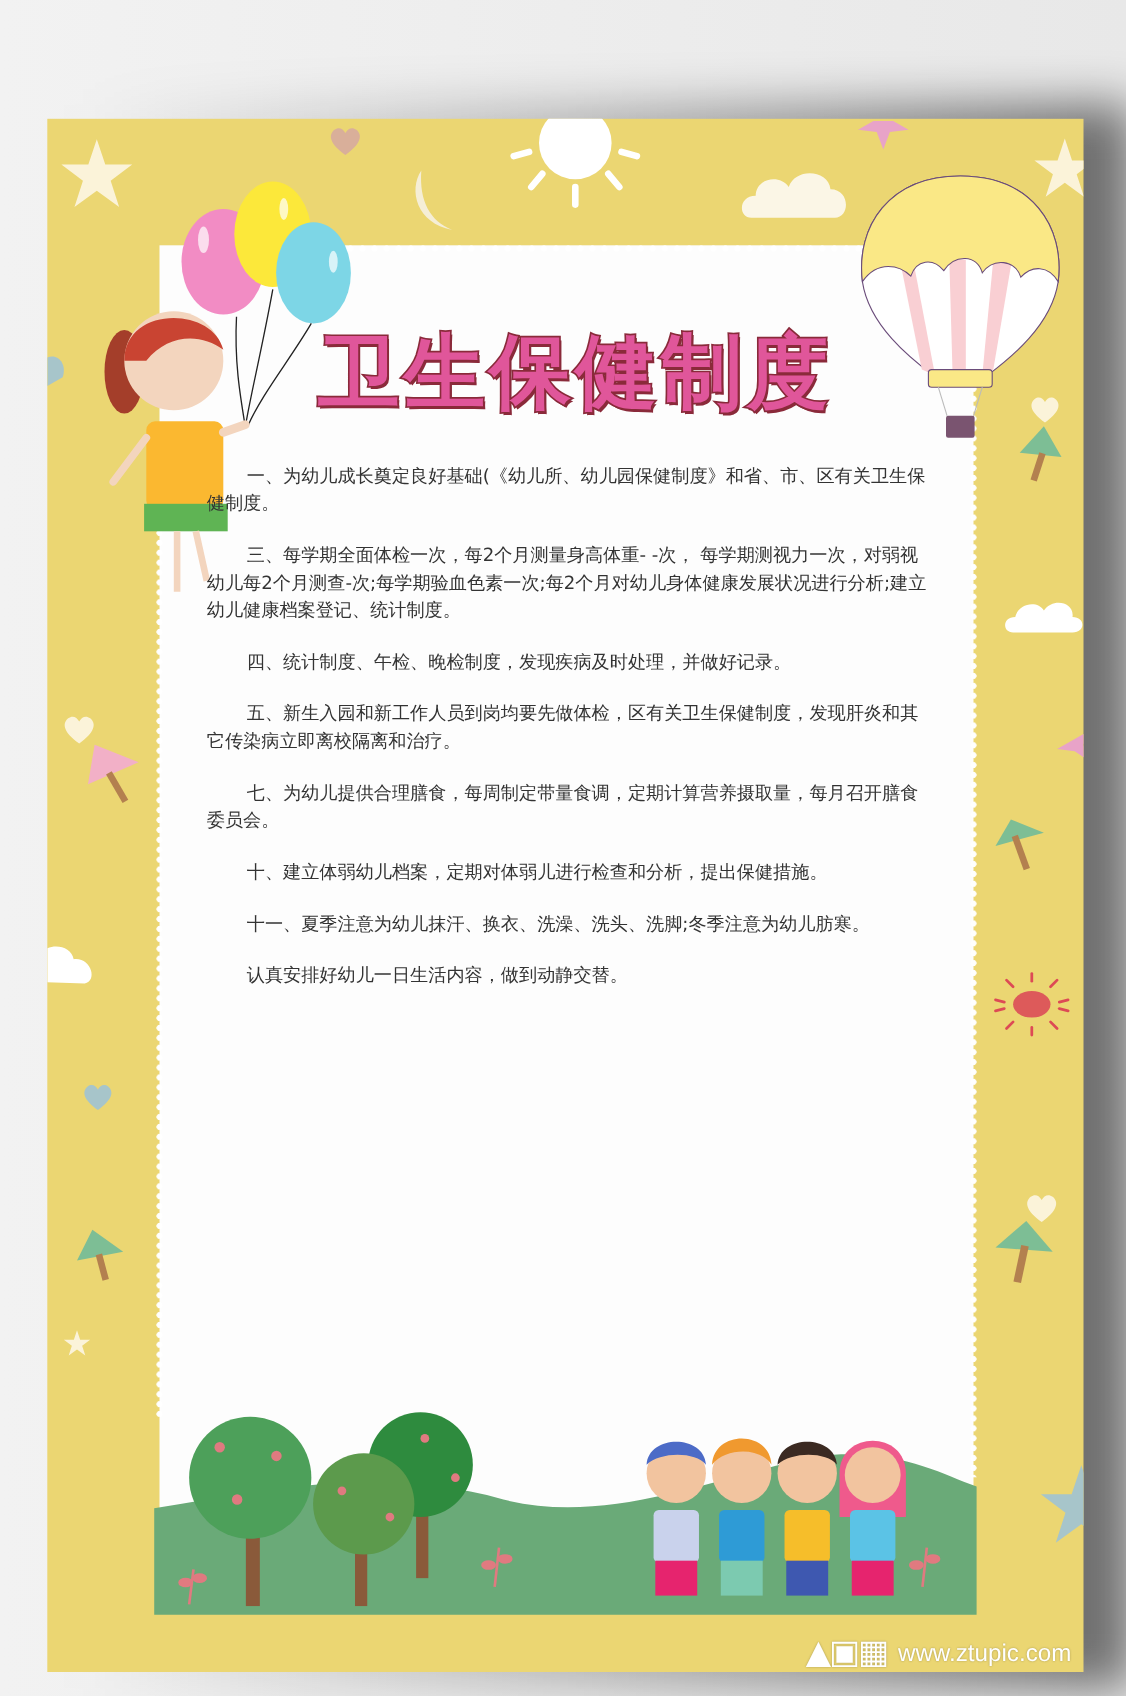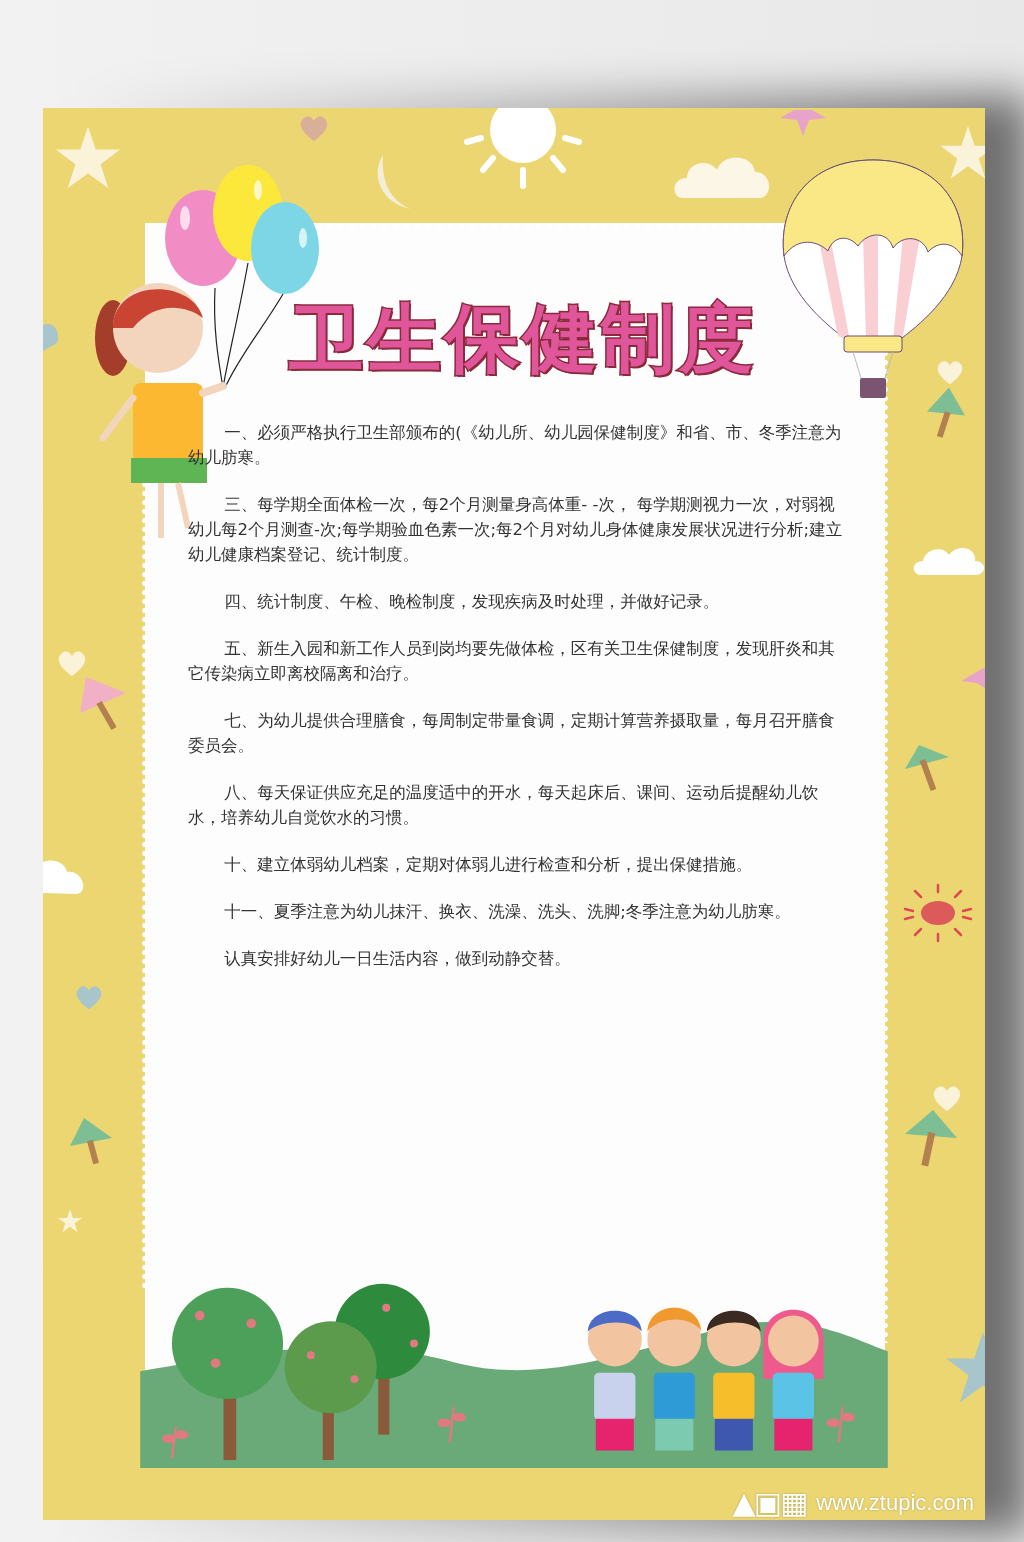--- a/index.html
+++ b/index.html
@@ -209,26 +209,25 @@
     <path d="M95 4 C30 4 0 50 6 100 C20 80 40 85 50 95 C55 80 70 78 80 90 C90 75 110 75 115 92 C125 78 145 80 150 96 C160 85 175 85 184 100 C190 50 160 4 95 4Z" fill="#FAE886" stroke="#6A4C7A" stroke-width="1"></path>
     <rect x="66" y="180" width="58" height="16" rx="3" fill="#FAE886" stroke="#6A4C7A" stroke-width="1"></rect>
     <line x1="75" y1="196" x2="83" y2="222" stroke="#bbb"></line>
       <line x1="115" y1="196" x2="107" y2="222" stroke="#bbb"></line>
     <rect x="82" y="222" width="26" height="20" rx="2" fill="#7A5470"></rect>
   </svg>
 
   <div class="title">卫生保健制度</div>
 
   <div class="content">
-    <p class="para">一、必须严格执行卫生部颁布的(《幼儿所、幼儿园保健制度》和省、市、冬季注意为幼儿肪寒。</p>
+    <p class="para">一、为幼儿成长奠定良好基础(《幼儿所、幼儿园保健制度》和省、市、区有关卫生保健制度。</p>
     <p class="para">三、每学期全面体检一次，每2个月测量身高体重- -次， 每学期测视力一次，对弱视幼儿每2个月测查-次;每学期验血色素一次;每2个月对幼儿身体健康发展状况进行分析;建立幼儿健康档案登记、统计制度。</p>
     <p class="para">四、统计制度、午检、晚检制度，发现疾病及时处理，并做好记录。</p>
     <p class="para">五、新生入园和新工作人员到岗均要先做体检，区有关卫生保健制度，发现肝炎和其它传染病立即离校隔离和治疗。</p>
     <p class="para">七、为幼儿提供合理膳食，每周制定带量食调，定期计算营养摄取量，每月召开膳食委员会。</p>
-    <p class="para">八、每天保证供应充足的温度适中的开水，每天起床后、课间、运动后提醒幼儿饮水，培养幼儿自觉饮水的习惯。</p>
     <p class="para">十、建立体弱幼儿档案，定期对体弱儿进行检查和分析，提出保健措施。</p>
     <p class="para">十一、夏季注意为幼儿抹汗、换衣、洗澡、洗头、洗脚;冬季注意为幼儿肪寒。</p>
     <p class="para">认真安排好幼儿一日生活内容，做到动静交替。</p>
   </div>
 
   <svg class="ground" style="left:0;top:1160px" width="942" height="252" viewBox="0 0 942 252">
     <path d="M0 130 C120 110 260 80 400 120 C520 150 640 95 760 70 C850 60 900 90 942 105 L942 252 L0 252Z" fill="#6AAA78"></path>
     <g>
       <rect x="105" y="130" width="16" height="112" fill="#8A5A3A"></rect>
       <circle cx="110" cy="95" r="70" fill="#4DA05A"></circle>

